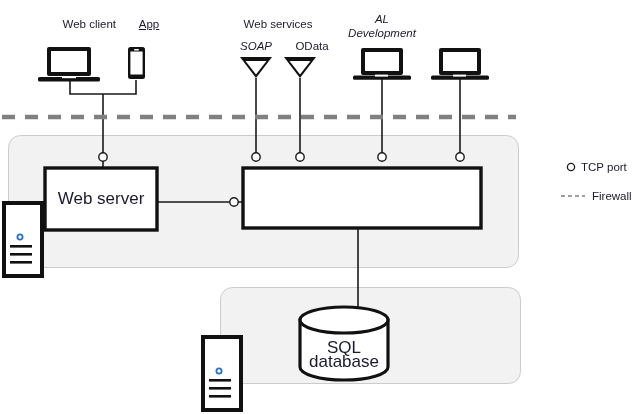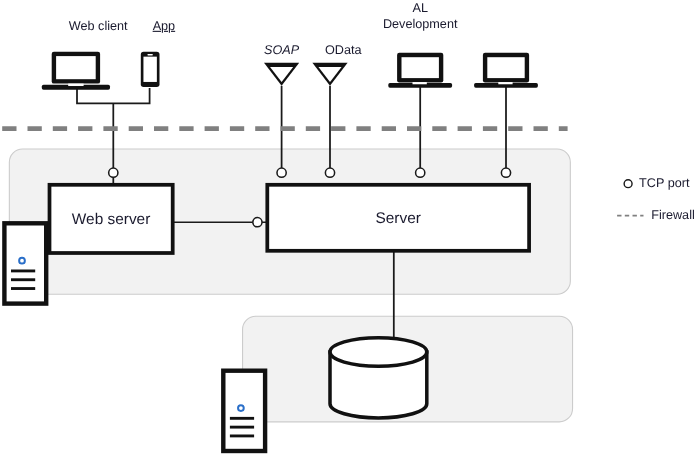--- a/index.html
+++ b/index.html
@@ -31,21 +31,21 @@
     line-height: 13.5px;
     white-space: pre-line;
     pointer-events: none;
   }
   .lbl-left {
     text-align: left;
   }
   .box-label {
     position: absolute;
     font-family: "Liberation Sans", sans-serif;
-    font-size: 14px;
+    font-size: 17px;
     color: #1a1a2e;
     text-align: center;
     line-height: 14px;
   }
 </style>
 </head>
 <body>
 
 <div id="canvas">
 
@@ -142,31 +142,32 @@
     <circle cx="234" cy="202" r="4.2" fill="#ffffff" stroke="#1a1a1a" stroke-width="1.4"></circle>
 
     <circle cx="571" cy="167" r="3.6" fill="#ffffff" stroke="#1a1a1a" stroke-width="1.3"></circle>
     <line x1="561" y1="196" x2="585" y2="196" stroke="#808080" stroke-width="1.6" stroke-dasharray="4 3"></line>
   </svg>
 
   <div class="lbl" style="left:22px; top:18px; width:94px;text-align:right;">Web client</div>
 
   <div class="lbl" style="left:124px; top:18px; width:50px;text-decoration:underline;">App</div>
 
+  <div class="lbl" style="left:232px; top:18px; width:92px;">Web services</div>
 
   <div class="lbl" style="left:228px; top:40px; width:56px;font-style:italic;">SOAP</div>
 
   <div class="lbl" style="left:284px; top:40px; width:56px;">OData</div>
 
-  <div class="lbl" style="left:334px; top:2px; width:96px;">AL
+  <div class="lbl" style="left:334px; top:13px; width:96px;font-style:italic;">AL
 Development</div>
 
 
   <div class="box-label" style="left:45px; top:192px; width:112px;">Web server</div>
 
-  <div class="box-label" style="left:243px; top:191px; width:238px;">Server</div>
 
+  <div class="box-label" style="left:290px; top:341px; width:108px;">SQL database</div>
 
   <div class="lbl lbl-left" style="left:581px; top:161px; width:60px;">TCP port</div>
 
   <div class="lbl lbl-left" style="left:592px; top:190px; width:60px;">Firewall</div>
 
 </div>
 
 </body></html>

